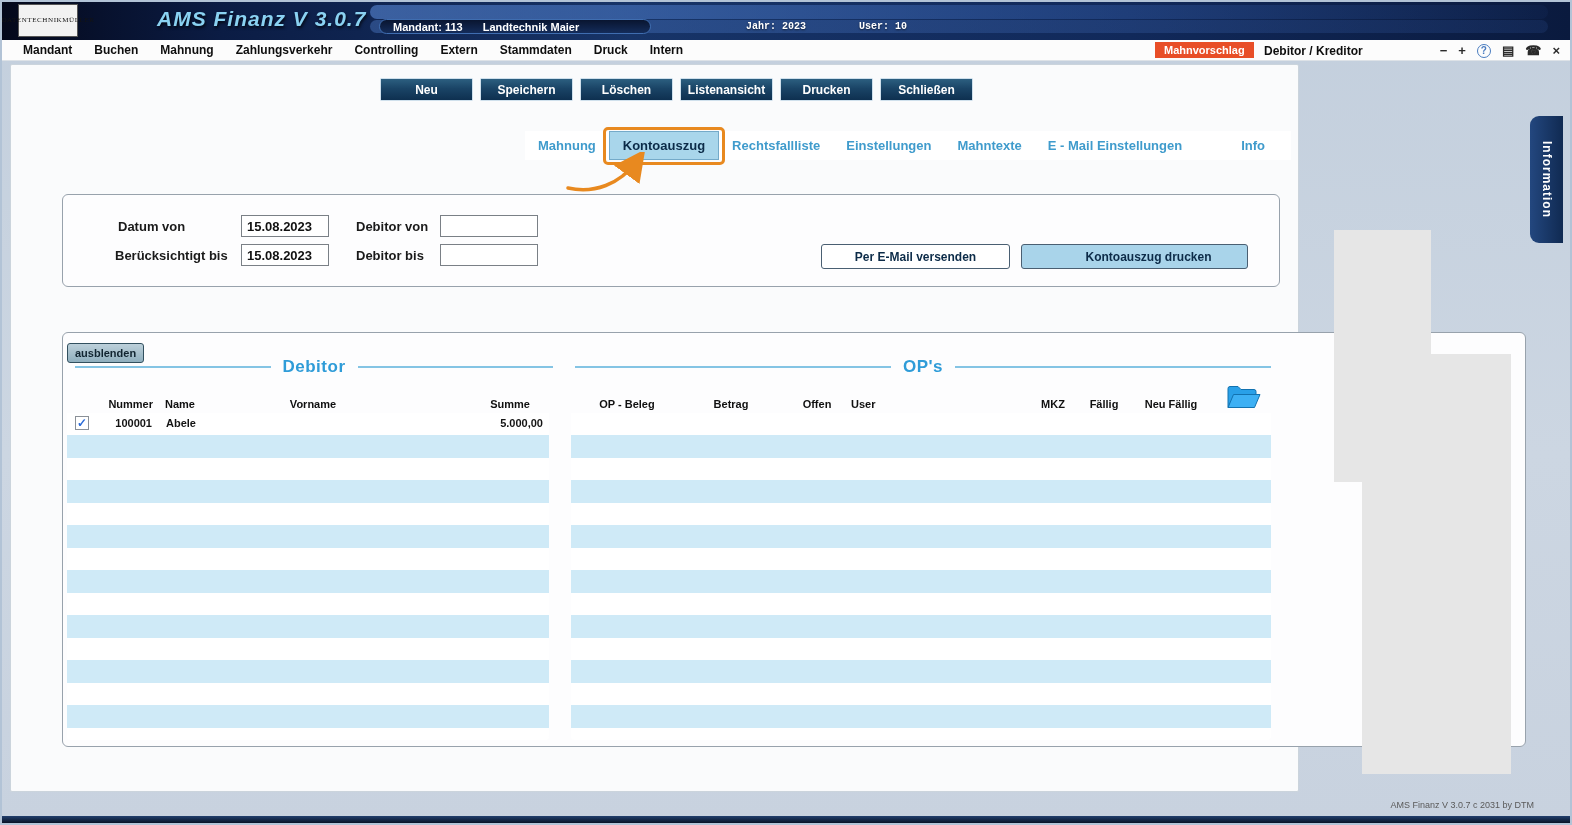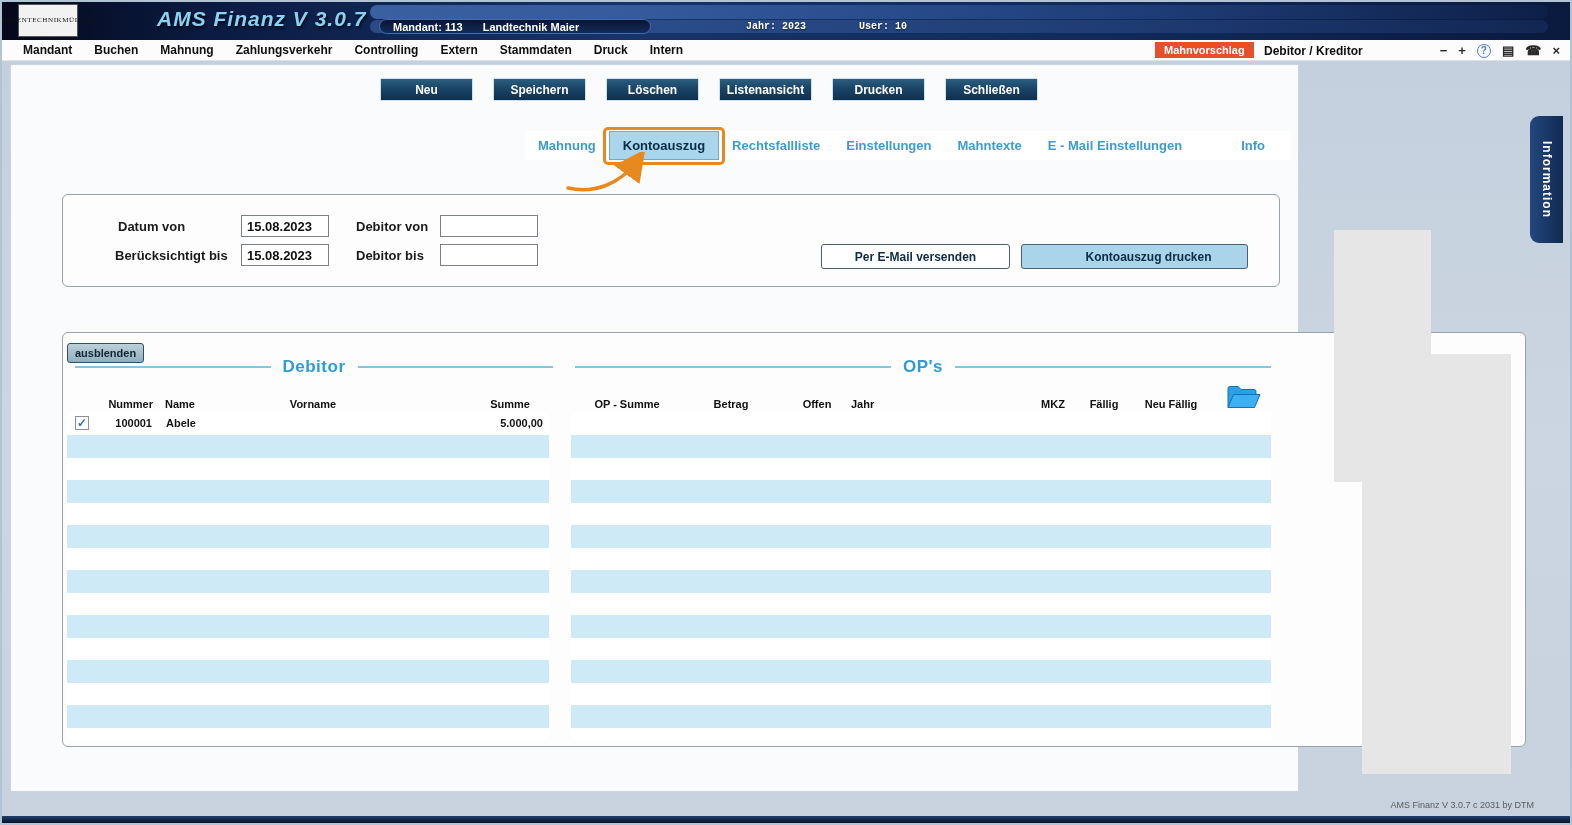--- a/index.html
+++ b/index.html
@@ -36,21 +36,21 @@
   .badge { position:absolute; left:1153px; top:2px; background:#e84e27; color:#fff; font-size:11px; font-weight:bold;
     padding:2px 9px; border-radius:0; }
   .context-label { position:absolute; left:1262px; top:4px; font-size:12px; font-weight:bold; color:#0e0e0e; }
   .win-controls { position:absolute; right:10px; top:2px; height:17px; display:flex; gap:11px; align-items:center;
     font-size:13px; font-weight:bold; color:#2a2a2a; }
   .wc-help { width:14px; height:14px; border:1px solid #4a7cc0; border-radius:50%; color:#4a7cc0;
     font-size:10px; display:flex; align-items:center; justify-content:center; font-weight:bold; }
   
   .content { position:absolute; left:8px; top:62px; width:1289px; height:728px; background:#fafbfc;
     border:1px solid #cbd4dc; border-radius:2px; }
-  .toolbar { position:absolute; left:378px; top:76px; display:flex; gap:20px; }
+  .toolbar { position:absolute; left:378px; top:76px; display:flex; gap:7px; }
   .tb-btn { width:93px; height:23px; background:linear-gradient(180deg,#2c5f80 0%,#1a4466 45%,#0e3050 100%);
     border:1px solid #cfe0ec; color:#fff; font-weight:bold; font-size:12px; border-radius:1px;
     font-family:"Liberation Sans",sans-serif; }
   
   .tabs { position:absolute; left:523px; top:129px; width:766px; height:29px; background:#fff;
     display:flex; align-items:stretch; }
   .tab { display:flex; align-items:center; padding:0 13px; font-size:13px; font-weight:bold; color:#3f9bcc; position:relative; }
   .tab.active { background:#a9d6eb; color:#0b2b48; border:1px solid #74aac9; }
   .tab.last { margin-left:auto; padding-right:26px; }
   .annotation-box { position:absolute; left:-7px; right:-7px; top:-5px; bottom:-6px;
@@ -219,24 +219,24 @@
     <div class="section-hd sh-deb">
       <div class="line"></div>
       <span class="ttl">Debitor</span>
       <div class="line"></div>
     </div>
 
     <span class="col-hd ch-nummer">Nummer</span>
     <span class="col-hd ch-name">Name</span>
     <span class="col-hd ch-vorname">Vorname</span>
     <span class="col-hd ch-summe">Summe</span>
-    <span class="col-hd ch-opbeleg">OP - Summe</span>
+    <span class="col-hd ch-opbeleg">OP - Beleg</span>
     <span class="col-hd ch-betrag">Betrag</span>
     <span class="col-hd ch-offen">Offen</span>
-    <span class="col-hd ch-text">Jahr</span>
+    <span class="col-hd ch-text">User</span>
     <span class="col-hd ch-mkz" style="left:950px;">MKZ</span>
     <span class="col-hd ch-faellig" style="left:1001px;">Fällig</span>
     <span class="col-hd ch-neufael" style="left:1068px;">Neu Fällig</span>
 
     <svg class="folder" viewBox="0 0 34 26">
       <path d="M1,24 V5 q0,-2 2,-2 h8 l3,3 h13 q2,0 2,2 v4 z" fill="#29a0e8" stroke="#1272b0" stroke-width="1"></path>
       <path d="M1,24 L6.5,11 h26.5 l-5.5,13 z" fill="#3db0f4" stroke="#1272b0" stroke-width="1"></path>
     </svg>
 
     <div class="tbody left"></div>

